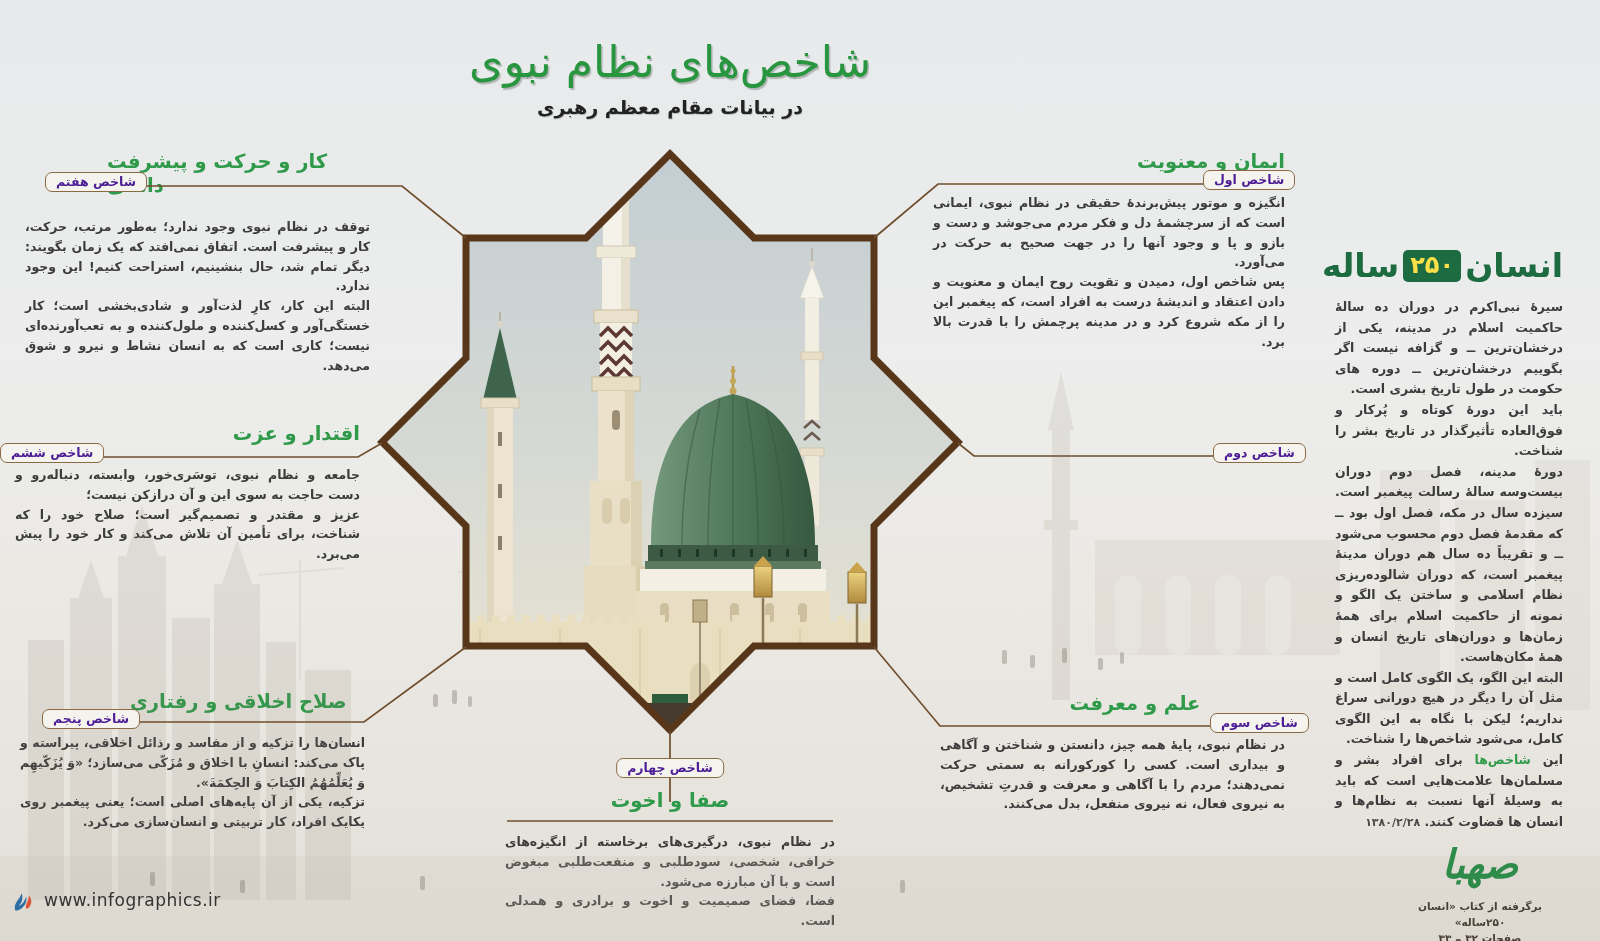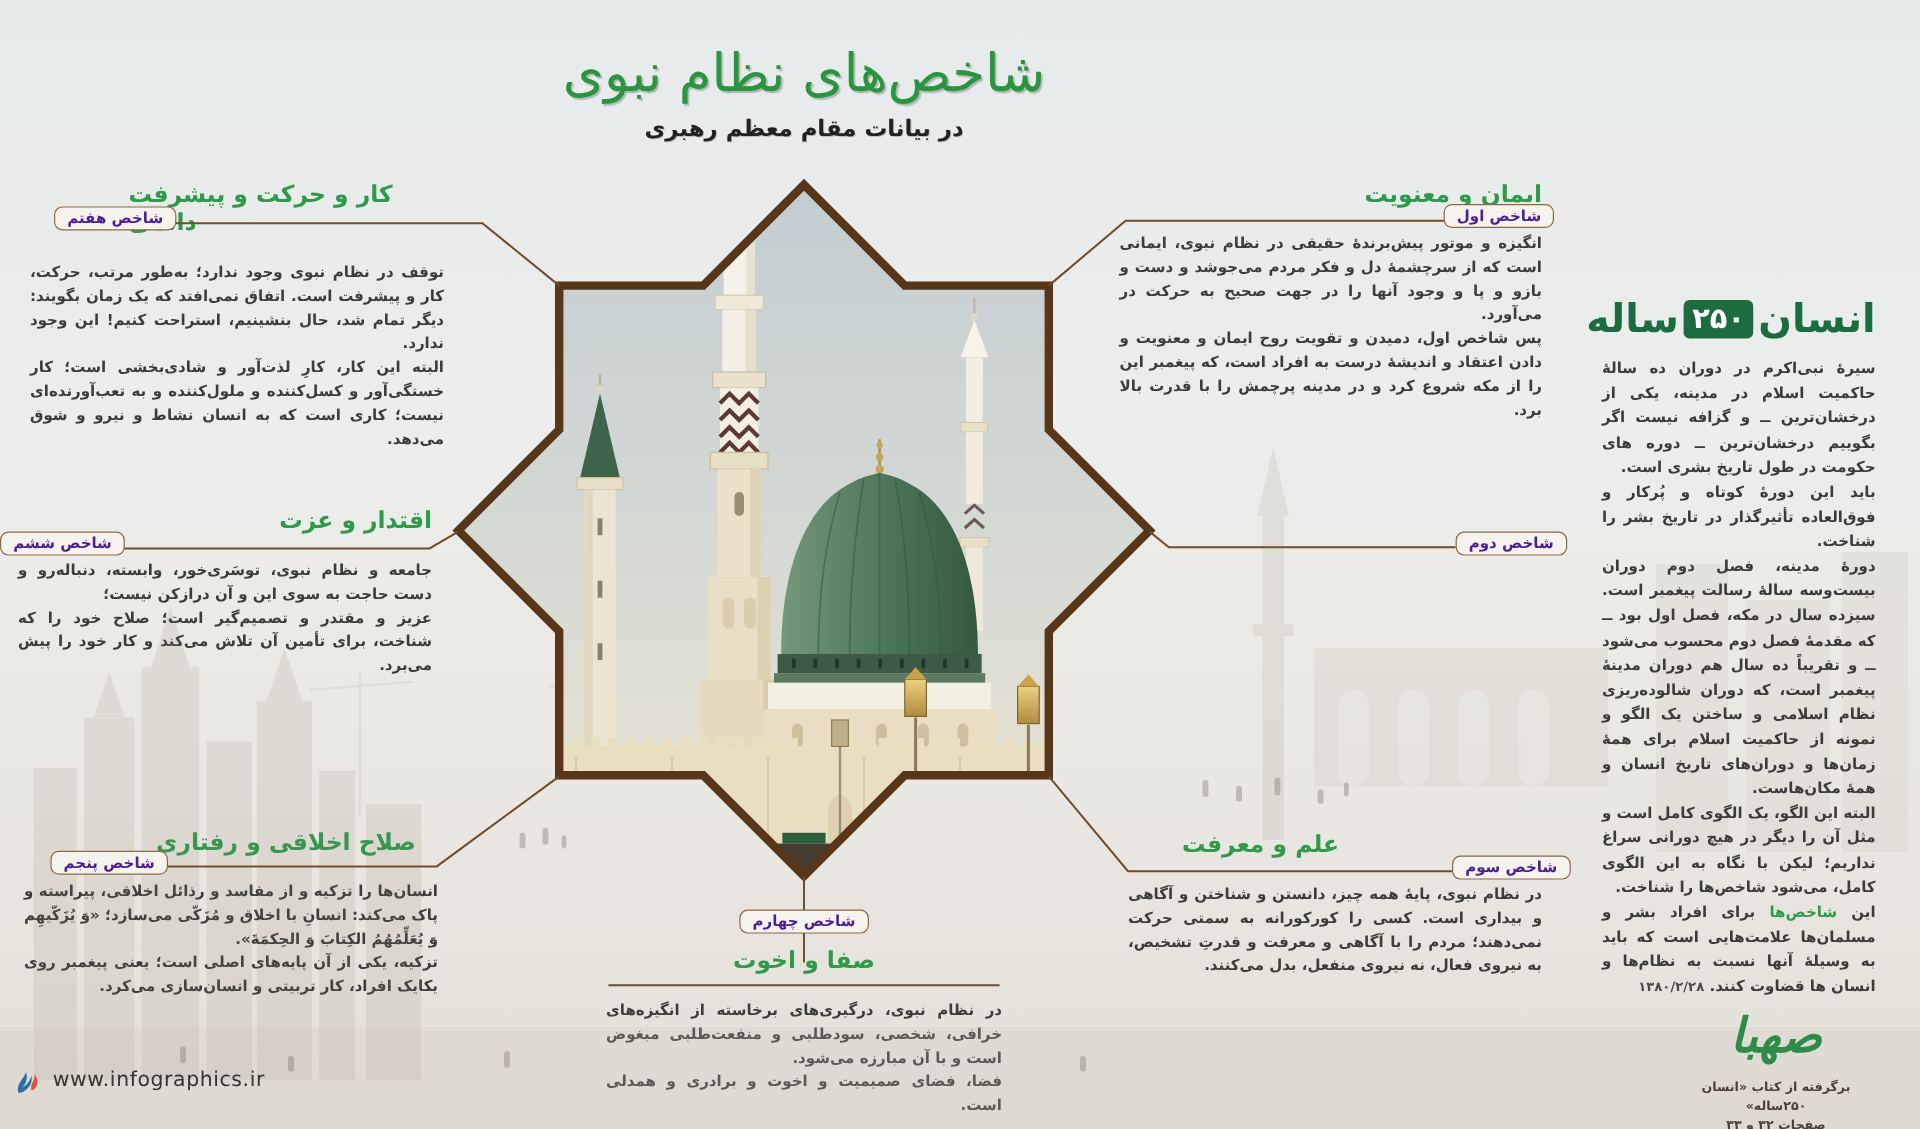--- a/index.html
+++ b/index.html
@@ -36,21 +36,21 @@
   .badge {
     position:absolute; z-index:4; white-space:nowrap;
     border:1.5px solid #8a6a45; border-radius:7px; background:#f5f3ee;
     color:#4c1d95; font-size:12.5px; font-weight:bold; padding:1px 10px 2px;
   }
 
   
   .sidebar { position:absolute; left:1335px; top:246px; width:228px; z-index:3; direction:rtl; }
   .sb-logo { display:flex; direction:rtl; justify-content:flex-start; align-items:center; gap:4px; margin-bottom:12px; }
   .sb-logo-word { font-size:33px; font-weight:bold; color:#1d6b40; letter-spacing:-1px; }
-  .sb-logo-num { background:#1d6b40; color:#ffffff; font-size:24px; font-weight:bold;
+  .sb-logo-num { background:#1d6b40; color:#fde047; font-size:24px; font-weight:bold;
                  border-radius:5px; padding:1px 7px 3px; }
   .sb-text { font-size:12.5px; font-weight:bold; color:#3b3b3b; line-height:20.6px;
              text-align:justify; text-align-last:right; }
   .sb-text p { margin:0; }
   .green-word { color:#2e9a4a; }
   .sb-date { font-size:11px; color:#4a4a4a; }
 
   
   .source-block { position:absolute; left:1392px; top:842px; width:176px; text-align:center; z-index:3; }
   .sahba-logo { font-size:40px; font-weight:bold; font-style:italic; color:#2e8b4a; line-height:44px; }
@@ -311,21 +311,21 @@
   <div class="badge" style="left:45px; top:172px;">شاخص هفتم</div>
 
   <div class="section" style="left:933px; top:150px; width:352px;">
     <div class="sec-title" style="padding-left:42px; text-align:right;">ایمان و معنویت</div>
     <div class="sec-body">انگیزه و موتور پیش‌برندهٔ حقیقی در نظام نبوی، ایمانی است که از سرچشمهٔ دل و فکر مردم می‌جوشد و دست و بازو و پا و وجود آنها را در جهت صحیح به حرکت در می‌آورد.
 پس شاخص اول، دمیدن و تقویت روح ایمان و معنویت و دادن اعتقاد و اندیشهٔ درست به افراد است، که پیغمبر این را از مکه شروع کرد و در مدینه پرچمش را با قدرت بالا برد.</div>
   </div>
 
 
   <div class="section" style="left:940px; top:692px; width:345px;">
-    <div class="sec-title" style="padding-left:45px; text-align:left;">علم و معرفت</div>
+    <div class="sec-title" style="padding-left:45px; text-align:center;">علم و معرفت</div>
     <div class="sec-body">در نظام نبوی، پایهٔ همه چیز، دانستن و شناختن و آگاهی و بیداری است. کسی را کورکورانه به سمتی حرکت نمی‌دهند؛ مردم را با آگاهی و معرفت و قدرتِ تشخیص، به نیروی فعال، نه نیروی منفعل، بدل می‌کنند.</div>
   </div>
 
   <div class="section" style="left:505px; top:789px; width:330px;">
     <div class="sec-title" style="text-align:center; margin-bottom:9px;">صفا و اخوت</div>
     <div class="sec-body">در نظام نبوی، درگیری‌های برخاسته از انگیزه‌های خرافی، شخصی، سودطلبی و منفعت‌طلبی مبغوض است و با آن مبارزه می‌شود.
 فضا، فضای صمیمیت و اخوت و برادری و همدلی است.</div>
   </div>
 
   <div class="section" style="left:20px; top:690px; width:345px;">

